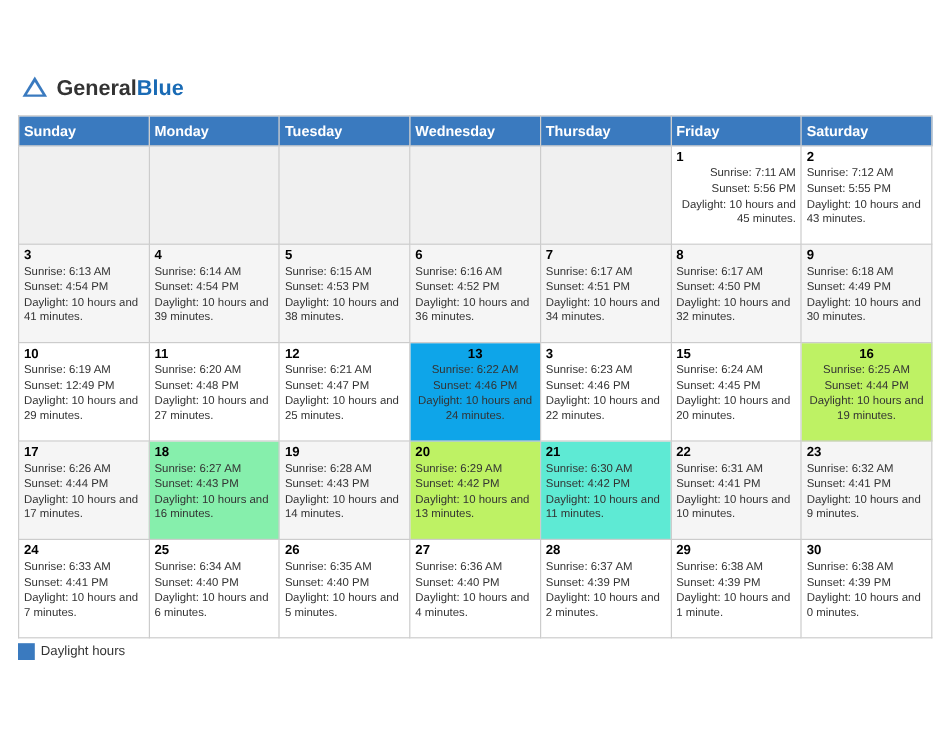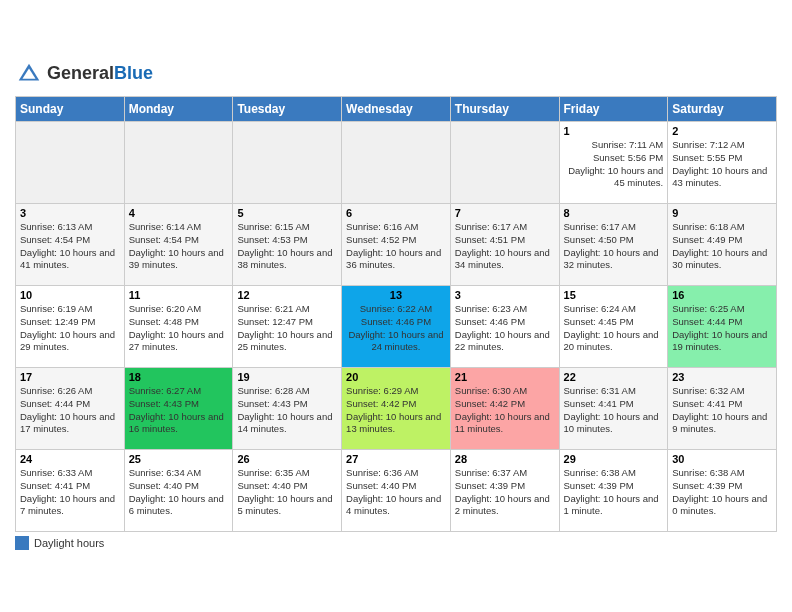--- a/index.html
+++ b/index.html
@@ -209,74 +209,74 @@
           </td>
           <td style="background: rgb(255, 255, 255);">
             <span class="day-number">11</span>
             <div class="day-info" style="white-space: pre-line;">Sunrise: 6:20 AM
 Sunset: 4:48 PM
 Daylight: 10 hours and 27 minutes.</div>
           </td>
           <td style="background: rgb(255, 255, 255);">
             <span class="day-number">12</span>
             <div class="day-info" style="white-space: pre-line;">Sunrise: 6:21 AM
-Sunset: 12:47 PM
+Sunset: 4:47 PM
 Daylight: 10 hours and 25 minutes.</div>
           </td>
           <td style="background: #0ea5e9; text-align: center;">
             <span class="day-number">13</span>
             <div class="day-info" style="white-space: pre-line;">Sunrise: 6:22 AM
 Sunset: 4:46 PM
 Daylight: 10 hours and 24 minutes.</div>
           </td>
           <td style="background: rgb(255, 255, 255);">
             <span class="day-number">3</span>
             <div class="day-info" style="white-space: pre-line;">Sunrise: 6:23 AM
 Sunset: 4:46 PM
 Daylight: 10 hours and 22 minutes.</div>
           </td>
           <td style="background: rgb(255, 255, 255);">
             <span class="day-number">15</span>
             <div class="day-info" style="white-space: pre-line;">Sunrise: 6:24 AM
 Sunset: 4:45 PM
 Daylight: 10 hours and 20 minutes.</div>
           </td>
-          <td style="background: #86efac;">
+          <td style="background: #bef264; text-align: center;">
             <span class="day-number">16</span>
             <div class="day-info" style="white-space: pre-line;">Sunrise: 6:25 AM
 Sunset: 4:44 PM
 Daylight: 10 hours and 19 minutes.</div>
           </td>
         </tr>
         <tr>
           <td style="background: rgb(245, 245, 245);">
             <span class="day-number">17</span>
             <div class="day-info" style="white-space: pre-line;">Sunrise: 6:26 AM
 Sunset: 4:44 PM
 Daylight: 10 hours and 17 minutes.</div>
           </td>
-          <td style="background: #22c55e;">
+          <td style="background: #86efac;">
             <span class="day-number">18</span>
             <div class="day-info" style="white-space: pre-line;">Sunrise: 6:27 AM
 Sunset: 4:43 PM
 Daylight: 10 hours and 16 minutes.</div>
           </td>
           <td style="background: rgb(245, 245, 245);">
             <span class="day-number">19</span>
             <div class="day-info" style="white-space: pre-line;">Sunrise: 6:28 AM
 Sunset: 4:43 PM
 Daylight: 10 hours and 14 minutes.</div>
           </td>
           <td style="background: #bef264;">
             <span class="day-number">20</span>
             <div class="day-info" style="white-space: pre-line;">Sunrise: 6:29 AM
 Sunset: 4:42 PM
 Daylight: 10 hours and 13 minutes.</div>
           </td>
-          <td style="background: #fca5a5;">
+          <td style="background: #5eead4;">
             <span class="day-number">21</span>
             <div class="day-info" style="white-space: pre-line;">Sunrise: 6:30 AM
 Sunset: 4:42 PM
 Daylight: 10 hours and 11 minutes.</div>
           </td>
           <td style="background: rgb(245, 245, 245);">
             <span class="day-number">22</span>
             <div class="day-info" style="white-space: pre-line;">Sunrise: 6:31 AM
 Sunset: 4:41 PM
 Daylight: 10 hours and 10 minutes.</div>

